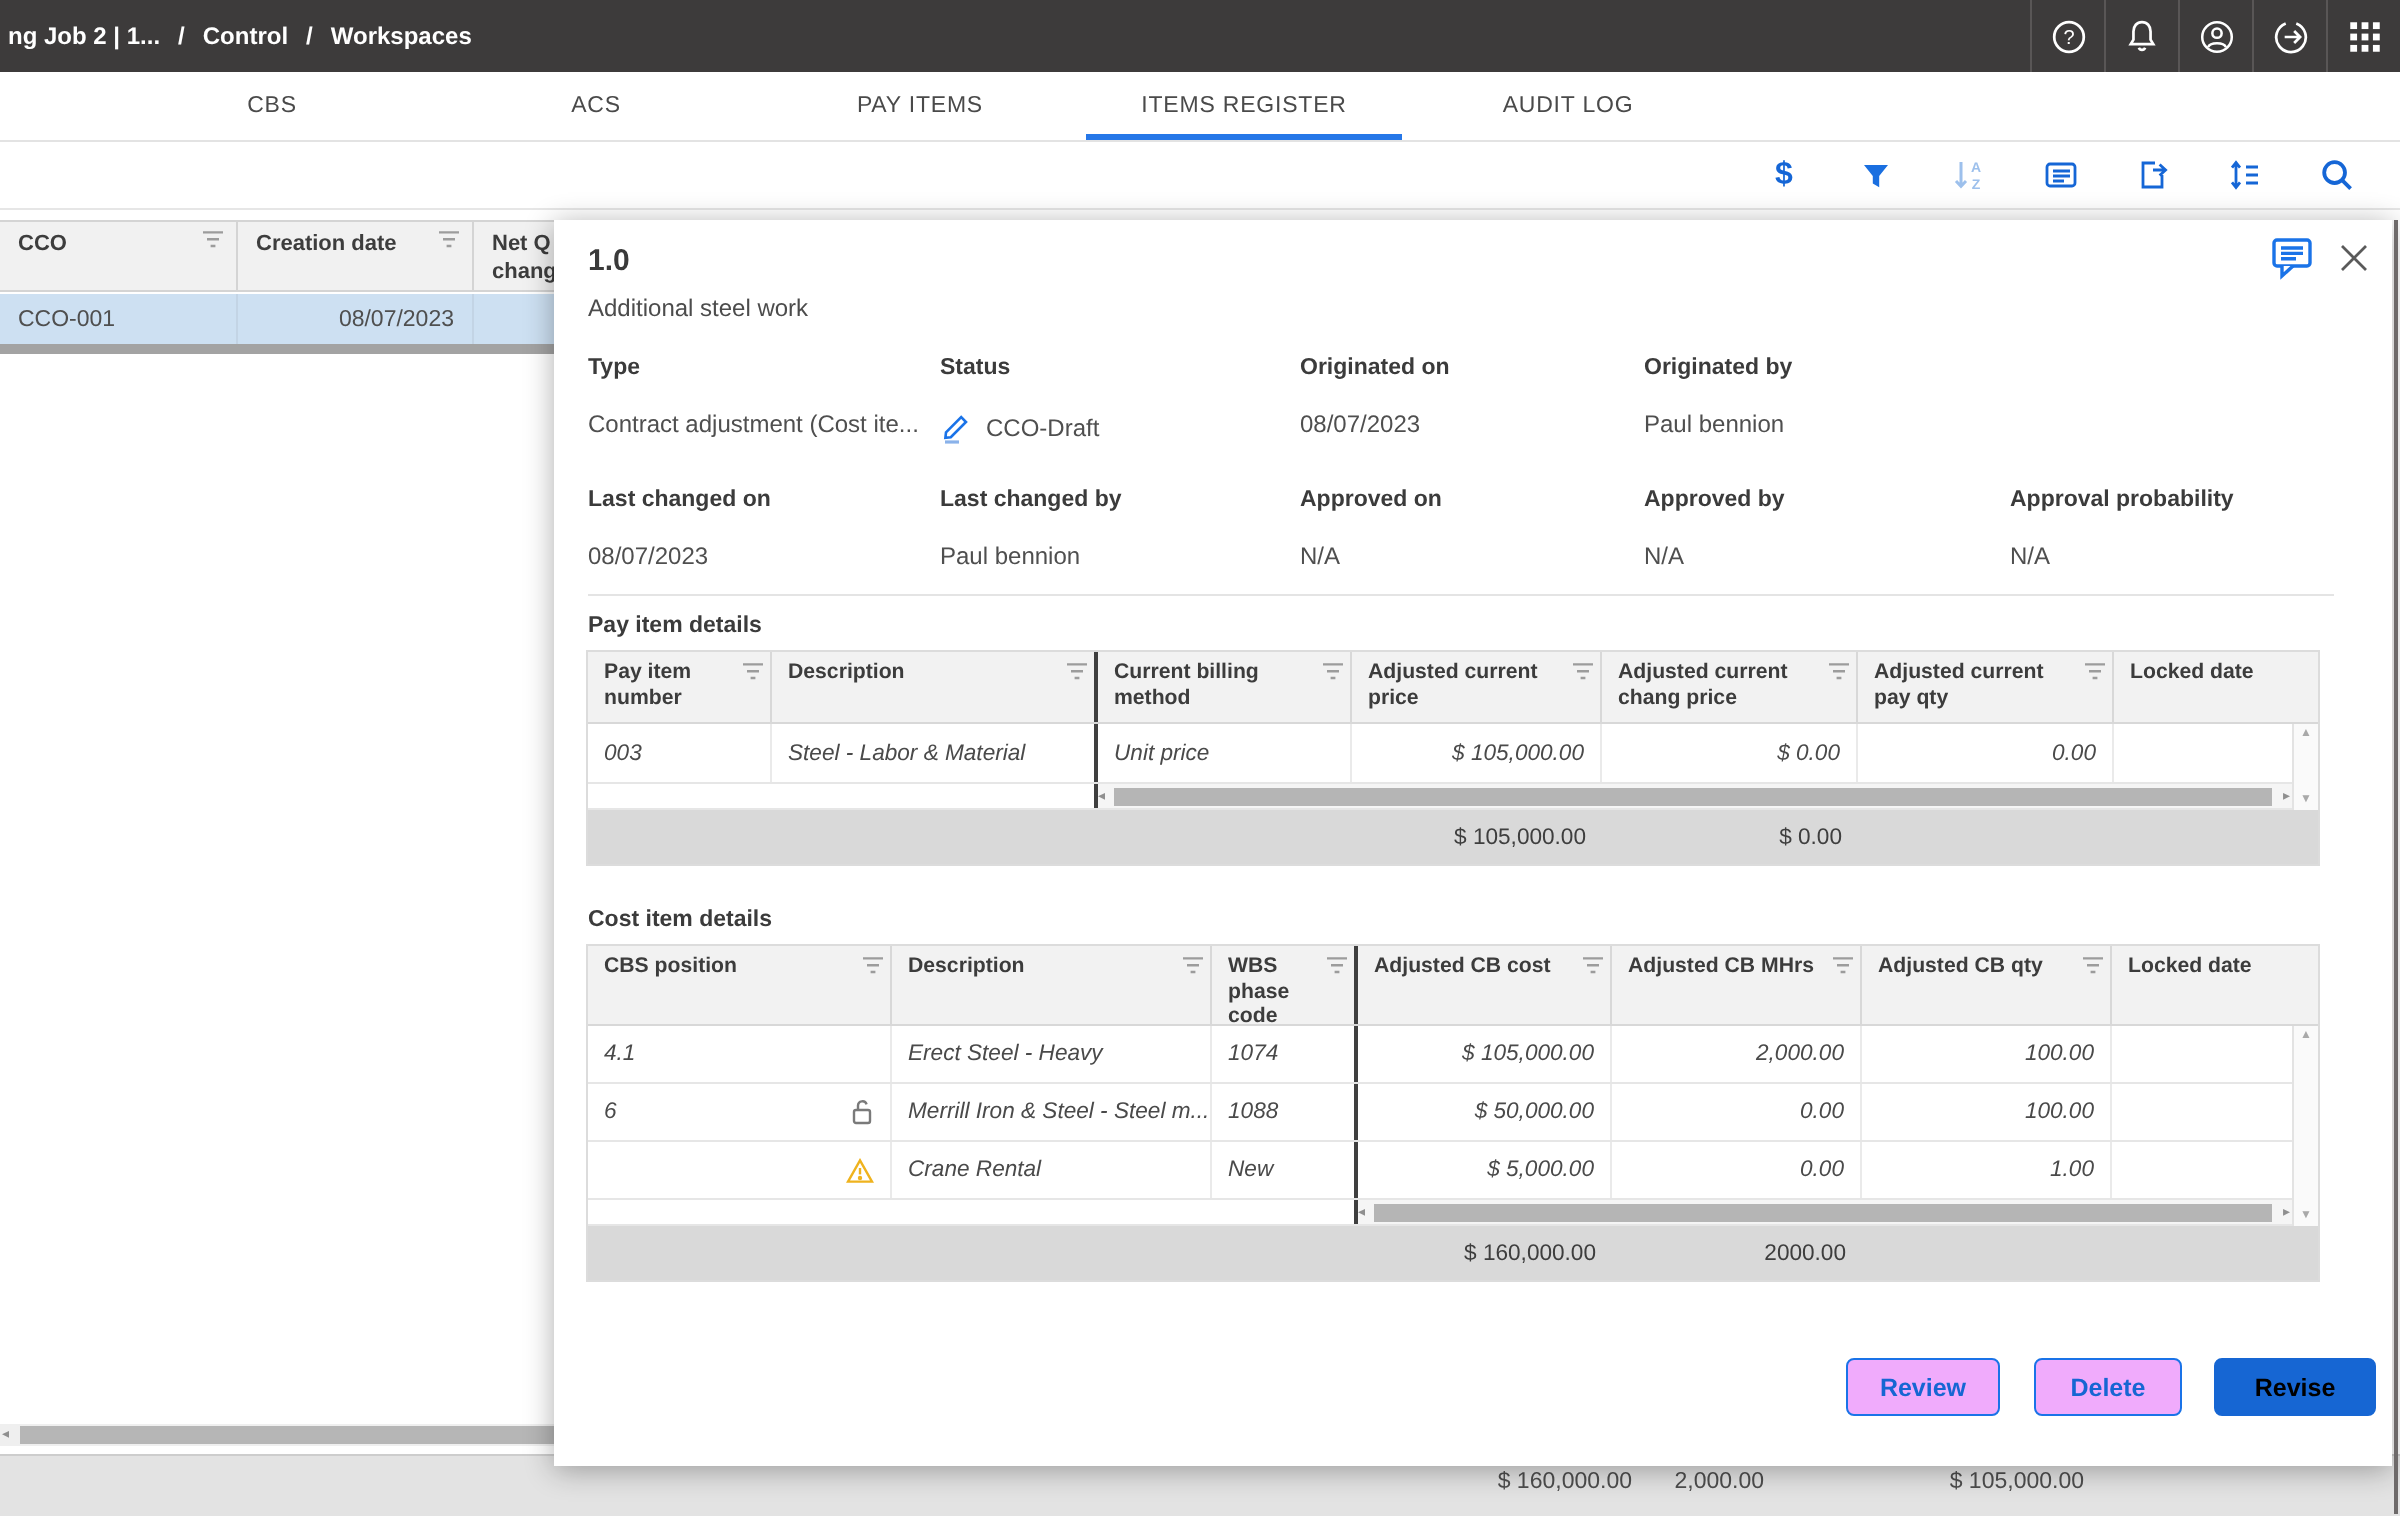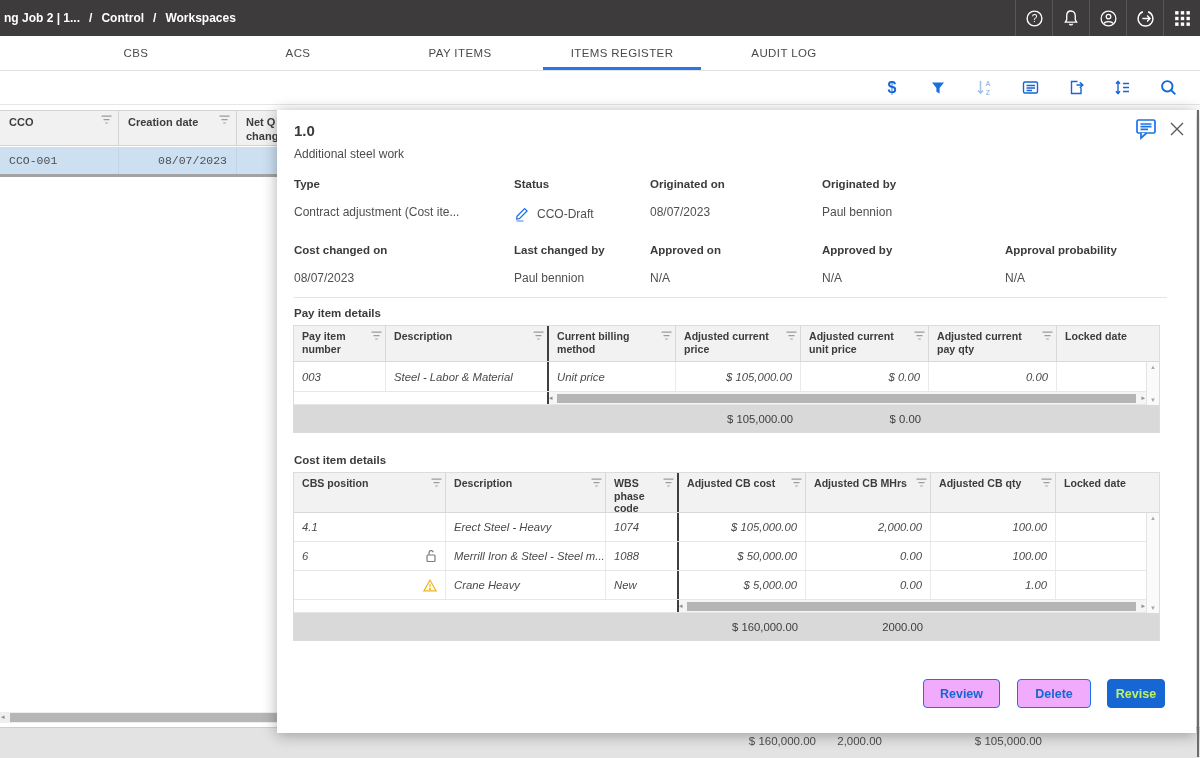--- a/index.html
+++ b/index.html
@@ -37,22 +37,22 @@
 
   
   .lt-header { position:absolute; top:110px; left:0; width:278px; height:36px;
                background:#f1f1f1; border-top:1px solid #d4d4d4;
                border-bottom:1px solid #d4d4d4; display:flex; }
   .lt-hcell { border-right:1px solid #d4d4d4; padding:4px 6px 4px 9px;
               font-size:11px; font-weight:700; color:#3d3d3d; display:flex;
               justify-content:space-between; overflow:hidden;
               white-space:pre-line; line-height:1.3; }
   .lt-row { position:absolute; top:147px; left:0; width:278px; height:30px;
-            background:#cde0f2; border-bottom:3px solid #a3a3a3; display:flex;
-            cursor:pointer;font-family:Liberation Mono, monospace; }
+            background:#cde0f2; border-bottom:5px solid #a3a3a3; display:flex;
+            cursor:pointer; }
   .lt-cell { padding:0 9px; font-size:11.5px; color:#4f4f4f; display:flex;
              align-items:center; border-right:1px solid #c3d4e5; }
   .w-cco { width:119px; } .w-date { width:118px; } .w-netq { width:41px; border-right:none; }
   .lt-cell.num { justify-content:flex-end; }
 
   
   .lt-hscroll { position:absolute; top:712px; left:0; width:278px; height:11px;
                 background:#efefef; z-index:1; }
   .lt-hscroll .thumb { position:absolute; left:10px; top:1px; width:268px;
                        height:9px; background:#b6b6b6; cursor:grab; }
@@ -72,21 +72,21 @@
            background:#fff; box-shadow:0 2px 14px rgba(0,0,0,.32); z-index:5; }
   .panel-comment { position:absolute; top:7px; right:38px; cursor:pointer; }
   .panel-close { position:absolute; top:11px; right:11px; cursor:pointer; }
   .p-number { position:absolute; left:17px; top:12px; font-size:15px;
               font-weight:700; color:#3a3a3a; }
   .p-subtitle { position:absolute; left:17px; top:37px; font-size:12px;
                 color:#4c4c4c; }
 
   .f-label { position:absolute; font-size:11.5px; font-weight:700; color:#3b3b3b; }
   .f-value { position:absolute; font-size:12px; color:#4f4f4f; white-space:nowrap; }
-  .fx0 { left:17px; } .fx1 { left:193px;margin-left:44px; } .fx2 { left:373px; }
+  .fx0 { left:17px; } .fx1 { left:193px; } .fx2 { left:373px; }
   .fx3 { left:545px; } .fx4 { left:728px; }
   .fy-l1 { top:68px; } .fy-v1 { top:95px; } .fy-l2 { top:134px; } .fy-v2 { top:161px; }
   .status-val { display:flex; align-items:center; gap:7px; }
 
   .panel-div { position:absolute; left:17px; top:187px; width:873px; height:1px;
                background:#e4e4e4; }
   .sec-title { position:absolute; left:17px; font-size:11.5px; font-weight:700;
                color:#3b3b3b; }
   .st-pay { top:197px; } .st-cost { top:344px; }
 
@@ -134,21 +134,21 @@
              justify-content:flex-end; padding:0 8px; }
   .tsp-pay1 { width:382px; } .tsp-cost1 { width:385px; }
 
   
   .btn { position:absolute; top:569px; height:29px; border-radius:4px;
          font-size:12.5px; font-weight:700; font-family:inherit;
          display:flex; align-items:center; justify-content:center;
          border:1px solid #1a73e8; color:#1666d3; background:#f0abfc; cursor:pointer; }
   .btn-review { left:646px; width:77px; }
   .btn-delete { left:740px; width:74px; }
-  .btn-revise { left:830px; width:58px; background:#1666d3; color:#bef264;
+  .btn-revise { left:830px; width:81px; background:#1666d3; color:#000000;
                 border-color:#1666d3; }
 </style>
 </head>
 <body>
 
 <div class="topbar">
   <div class="crumbs">
     <span>ng Job 2 | 1...</span>
     <span>/</span>
     <span>Control</span>
@@ -321,21 +321,21 @@
   <div class="f-value fx1 fy-v1 status-val">
     <svg width="16" height="17" viewBox="0 0 16 17" fill="none" stroke="#1a73e8" stroke-width="1.3">
       <path d="M3 11.2 L10.6 3.6 L13 6 L5.4 13.6 L2.7 13.9 Z"></path>
       <path d="M2.5 16 H9.5" stroke-width="1.6" stroke="#8ab2ea"></path>
     </svg>
     <span>CCO-Draft</span>
   </div>
   <div class="f-value fx2 fy-v1">08/07/2023</div>
   <div class="f-value fx3 fy-v1">Paul bennion</div>
 
-  <div class="f-label fx0 fy-l2">Cost changed on</div>
+  <div class="f-label fx0 fy-l2">Last changed on</div>
   <div class="f-label fx1 fy-l2">Last changed by</div>
   <div class="f-label fx2 fy-l2">Approved on</div>
   <div class="f-label fx3 fy-l2">Approved by</div>
   <div class="f-label fx4 fy-l2">Approval probability</div>
 
   <div class="f-value fx0 fy-v2">08/07/2023</div>
   <div class="f-value fx1 fy-v2">Paul bennion</div>
   <div class="f-value fx2 fy-v2">N/A</div>
   <div class="f-value fx3 fy-v2">N/A</div>
   <div class="f-value fx4 fy-v2">N/A</div>
@@ -363,21 +363,21 @@
             <path d="M0.5 1.2 H10.5 M2.5 4.6 H8.5 M4.3 8 H6.7" stroke="#9c9c9c" stroke-width="1.2"></path>
           </svg>
       </div>
       <div class="hcell pc3">
         <span>Adjusted current price</span>
         <svg class="flt" width="11" height="10" viewBox="0 0 11 10">
             <path d="M0.5 1.2 H10.5 M2.5 4.6 H8.5 M4.3 8 H6.7" stroke="#9c9c9c" stroke-width="1.2"></path>
           </svg>
       </div>
       <div class="hcell pc4">
-        <span>Adjusted current unit price</span>
+        <span>Adjusted current chang price</span>
         <svg class="flt" width="11" height="10" viewBox="0 0 11 10">
             <path d="M0.5 1.2 H10.5 M2.5 4.6 H8.5 M4.3 8 H6.7" stroke="#9c9c9c" stroke-width="1.2"></path>
           </svg>
       </div>
       <div class="hcell pc5">
         <span>Adjusted current pay qty</span>
         <svg class="flt" width="11" height="10" viewBox="0 0 11 10">
             <path d="M0.5 1.2 H10.5 M2.5 4.6 H8.5 M4.3 8 H6.7" stroke="#9c9c9c" stroke-width="1.2"></path>
           </svg>
       </div>
@@ -490,21 +490,21 @@
         </div>
         <div class="brow brow-cost">
           <div class="bcell cc0 icon-right">
             <span></span>
             <svg width="14" height="13" viewBox="0 0 14 13" fill="none" stroke="#efb31e" stroke-width="1.2">
               <path d="M7 1.2 L13 11.8 H1 Z"></path>
               <path d="M7 5 V8.2"></path>
               <circle cx="7" cy="10" r="0.5" fill="#efb31e"></circle>
             </svg>
           </div>
-          <div class="bcell cc1">Crane Heavy</div>
+          <div class="bcell cc1">Crane Rental</div>
           <div class="bcell cc2 thick">New</div>
           <div class="bcell cc3 num">$ 5,000.00</div>
           <div class="bcell cc4 num">0.00</div>
           <div class="bcell cc5 num">1.00</div>
           <div class="bcell cc6"></div>
         </div>
         <div class="sbrow">
           <div class="sb-frozen sbf-cost thick"></div>
           <div class="sb-track">
             <span class="sb-arr l">◂</span>

